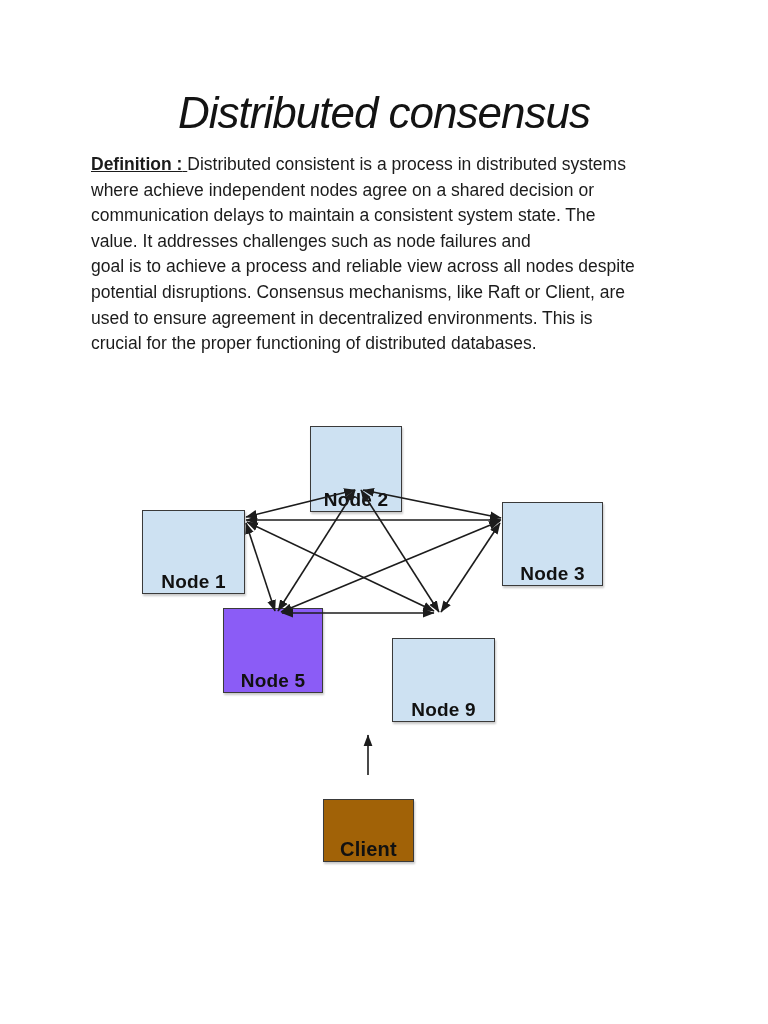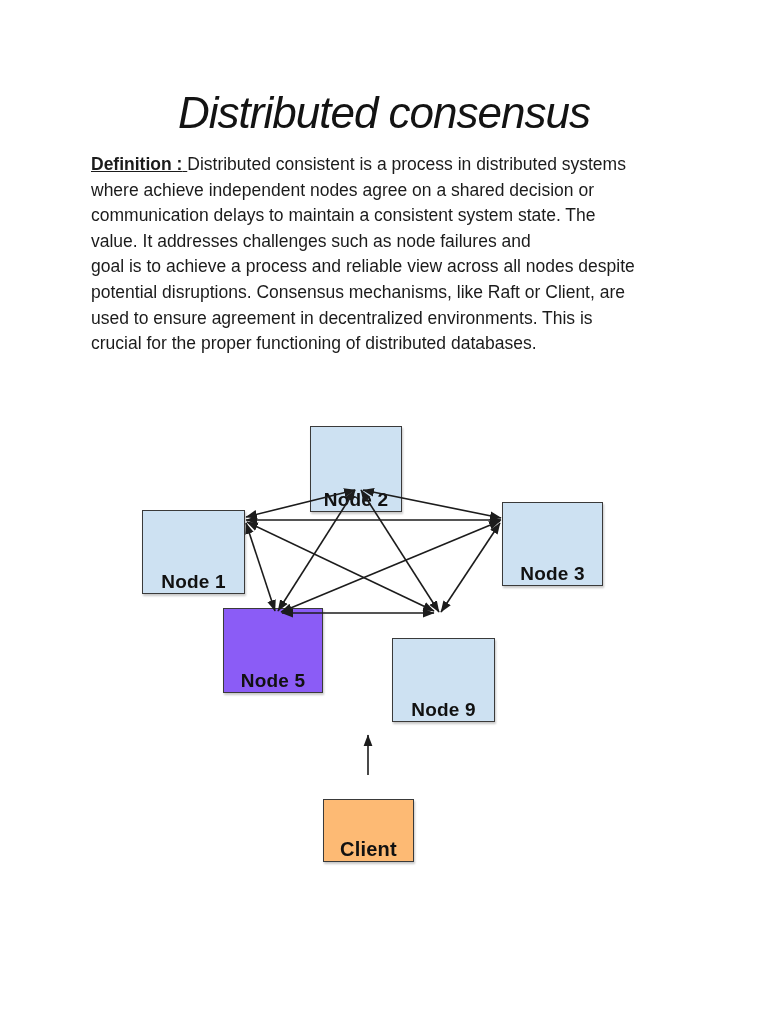--- a/index.html
+++ b/index.html
@@ -108,21 +108,21 @@
       </div>
       <div class="box node-box" style="left: 502px; top: 478px; width: 101px; height: 84px; background: rgb(205, 225, 242); border-color: rgb(58, 58, 58);">
         <span class="box-label">Node 3</span>
       </div>
       <div class="box node-box" style="left: 392px; top: 614px; width: 103px; height: 84px; background: rgb(205, 225, 242); border-color: rgb(58, 58, 58);">
         <span class="box-label">Node 9</span>
       </div>
       <div class="box node-box" style="left: 223px; top: 584px; width: 100px; height: 85px; background: #8b5cf6; border-color: rgb(58, 58, 58);">
         <span class="box-label">Node 5</span>
       </div>
-      <div class="box client-box" style="left: 323px; top: 775px; width: 91px; height: 63px; background: #fdba74; border-color: rgb(58, 58, 58);">
+      <div class="box client-box" style="left: 323px; top: 775px; width: 91px; height: 63px; background: #a16207; border-color: rgb(58, 58, 58);">
         <span class="box-label">Client</span>
       </div>
     </div>
 
   <svg id="edge-layer" width="768" height="1024" viewBox="0 0 768 1024" xmlns="http://www.w3.org/2000/svg">
     <defs>
       <marker id="ah" viewBox="0 0 12 10" refX="11" refY="5" markerWidth="12" markerHeight="10" markerUnits="userSpaceOnUse" orient="auto-start-reverse">
         <path d="M0,0.6 L11.6,5 L0,9.4 Z" fill="#1c1c1c"></path>
       </marker>
     </defs>

